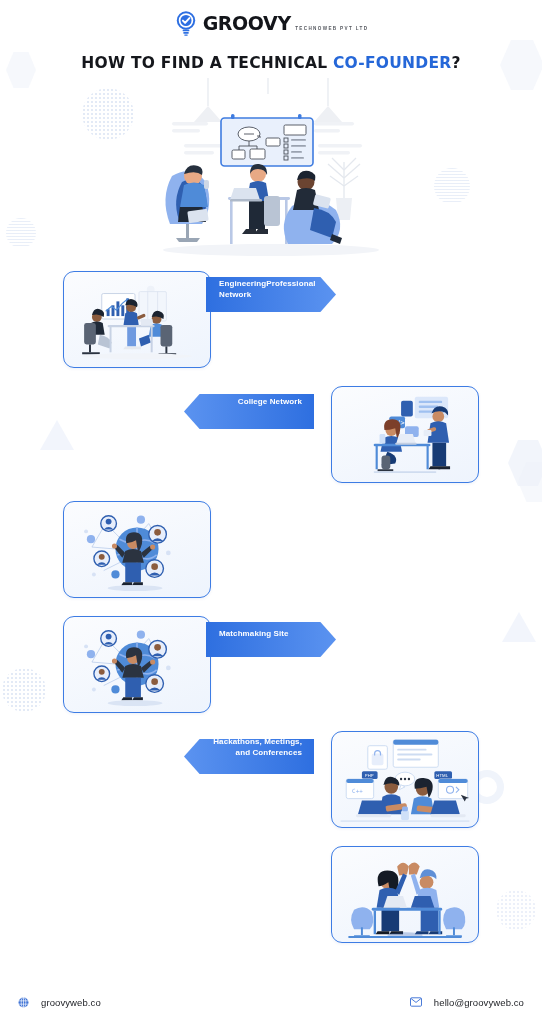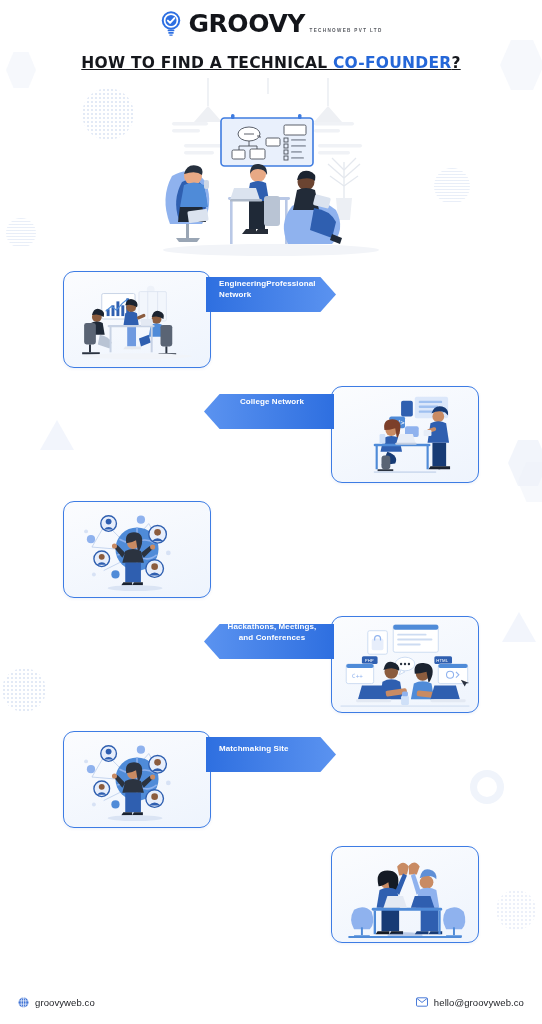--- a/index.html
+++ b/index.html
@@ -60,41 +60,40 @@
     text-align: center;
   }
   .logo {
     display: inline-flex;
     align-items: center;
     gap: 5px;
   }
   .logo-mark { display: block; }
   .logo-text-wrap { text-align: left; line-height: 1; }
   .logo-name {
-    font-size: 25px;
+    font-size: 19px;
     font-weight: 800;
     letter-spacing: -.4px;
     color: #13151a;
     font-family: "DejaVu Sans", sans-serif;
   }
   .logo-sub {
     font-size: 4.6px;
     font-weight: 700;
     letter-spacing: 1.35px;
     color: #55585f;
     margin-top: 2px;
   }
   .page-title {
     margin-top: 14px;
     font-size: 15.5px;
     font-weight: 800;
     letter-spacing: .25px;
     color: #15171c;
     font-family: "DejaVu Sans", sans-serif;
-    text-decoration: underline;
   }
   .page-title .hl { color: #2567d8; }
 
   
   .hero {
     position: relative;
     z-index: 2;
     margin: 6px auto 0;
     width: 250px;
     height: 185px;
@@ -142,42 +141,42 @@
     left: 206px; top: 6px;
     background: linear-gradient(90deg, #2e6fe0 0%, #5b93f0 100%);
     clip-path: polygon(0 0, 88% 0, 100% 50%, 88% 100%, 0 100%);
     padding: 0 14px 10px 13px;
     text-align: left;
   }
 
   
   .row.rl .card   { right: 63px; }
   .row.rl .banner {
-    left: 204px; top: 8px;
+    left: 184px; top: 8px;
     background: linear-gradient(90deg, #5b93f0 0%, #2e6fe0 100%);
     clip-path: polygon(12% 0, 100% 0, 100% 100%, 12% 100%, 0 50%);
     padding: 0 12px 18px 18px;
-    text-align: center;
+    text-align: right;
   }
 
   
   footer {
     position: absolute;
     left: 0; right: 0; bottom: 0;
     height: 44px;
     z-index: 2;
     display: flex;
     align-items: center;
     justify-content: space-between;
     padding: 0 18px;
   }
   .foot-item {
     display: flex;
     align-items: center;
-    gap: 6px;
+    gap: 12px;
     font-size: 9.5px;
     color: #1b1d22;
     letter-spacing: .1px;
   }
   .foot-item svg { display: block; flex: none; }
 </style>
 </head>
 <body>
 
 <div class="bg-layer">
@@ -447,80 +446,20 @@
         <path d="M62 50 q8 -4 16 0 l3 12 h-22z" fill="#2b3340"></path>
         <path d="M62 52 l-8 -8 -3 3 8 10z" fill="#2b3340"></path>
         <path d="M78 52 l9 -7 3 3 -9 9z" fill="#2b3340"></path>
         <circle cx="51" cy="45" r="2.6" fill="#c98b63"></circle>
           <circle cx="90" cy="46" r="2.6" fill="#c98b63"></circle>
         <rect x="62" y="62" width="16" height="20" fill="#2f5fb0"></rect>
         <path d="M60 82 h9 v3 h-11z" fill="#1b2330"></path>
           <path d="M71 82 h9 v3 h-11z" fill="#1b2330"></path>
         <ellipse cx="72" cy="88" rx="28" ry="3" fill="#dae4f4"></ellipse>
       </svg>
-    </div>
-  </div>
-
-  <div class="row rl">
-    <div class="card">
-      <svg viewBox="0 0 148 97" aria-hidden="true">
-        <rect x="62" y="8" width="46" height="28" rx="2" fill="#fff" stroke="#cddcf2" stroke-width="1"></rect>
-        <rect x="62" y="8" width="46" height="5" rx="2" fill="#4f8bd8"></rect>
-        <g fill="#cddcf2">
-            <rect x="66" y="17" width="30" height="2" rx="1"></rect>
-            <rect x="66" y="22" width="36" height="2" rx="1"></rect>
-            <rect x="66" y="27" width="24" height="2" rx="1"></rect>
-          </g>
-        <rect x="36" y="14" width="20" height="24" rx="2" fill="#fff" stroke="#cddcf2" stroke-width="1"></rect>
-        <rect x="40" y="22" width="12" height="12" rx="2" fill="#e7eefb"></rect>
-        <path d="M43 24 v-2 a3 3 0 0 1 6 0 v2" fill="none" stroke="#8fb2ee" stroke-width="1.2"></path>
-        <rect x="30" y="40" width="16" height="8" rx="1.6" fill="#2f5fb0"></rect>
-        <text x="33" y="46.4" font-family="Liberation Sans, sans-serif" font-size="4.4" fill="#fff">PHP</text>
-        <rect x="104" y="40" width="18" height="8" rx="1.6" fill="#2f5fb0"></rect>
-        <text x="106" y="46.4" font-family="Liberation Sans, sans-serif" font-size="4.4" fill="#fff">HTML</text>
-        <rect x="14" y="48" width="28" height="20" rx="2" fill="#fff" stroke="#cddcf2" stroke-width="1"></rect>
-        <rect x="14" y="48" width="28" height="4" rx="2" fill="#4f8bd8"></rect>
-        <text x="20" y="62" font-family="DejaVu Sans Mono, monospace" font-size="6" fill="#8fb2ee">C++</text>
-        <rect x="108" y="48" width="30" height="20" rx="2" fill="#fff" stroke="#cddcf2" stroke-width="1"></rect>
-        <rect x="108" y="48" width="30" height="4" rx="2" fill="#4f8bd8"></rect>
-        <g fill="none" stroke="#8fb2ee" stroke-width="1.1">
-          <circle cx="120" cy="59" r="3.6"></circle>
-            <path d="M126 56 l3 3 -3 3"></path>
-        </g>
-        <path d="M131 64 l4 7 1.5 -3 3 -.5z" fill="#2b3340"></path>
-
-        <ellipse cx="74" cy="48" rx="10" ry="7" fill="#fff" stroke="#cddcf2" stroke-width="1"></ellipse>
-        <path d="M70 54 l-2 5 6 -3z" fill="#fff" stroke="#cddcf2" stroke-width="1"></path>
-        <g fill="#2b3340">
-            <circle cx="70" cy="48" r="1.2"></circle>
-            <circle cx="74" cy="48" r="1.2"></circle>
-            <circle cx="78" cy="48" r="1.2"></circle>
-          </g>
-
-        <circle cx="60" cy="56" r="7" fill="#8b5c3e"></circle>
-        <path d="M52 54 q2 -10 9 -8 q8 2 7 9 q-6 -5 -16 -1z" fill="#1b2330"></path>
-        <path d="M51 66 q9 -5 18 0 l3 18 h-24z" fill="#2f5fb0"></path>
-        <rect x="54" y="74" width="22" height="6" rx="2" fill="#c98b63" transform="rotate(-8 65 77)"></rect>
-
-        <circle cx="92" cy="58" r="7" fill="#8b5c3e"></circle>
-        <path d="M84 58 q-2 -12 9 -11 q11 1 9 12 q-2 7 -4 8 l-2 -11 q-7 2 -12 2z" fill="#1b2330"></path>
-        <path d="M83 68 q9 -5 18 0 l3 16 h-24z" fill="#4f8bd8"></path>
-        <rect x="86" y="76" width="22" height="6" rx="2" fill="#c98b63" transform="rotate(6 97 79)"></rect>
-
-        <path d="M30 70 h22 l4 14 h-30z" fill="#2f5fb0"></path>
-        <rect x="24" y="84" width="36" height="3" rx="1.4" fill="#e3e9f3"></rect>
-        <path d="M104 70 h22 l4 14 h-30z" fill="#2f5fb0"></path>
-        <rect x="100" y="84" width="36" height="3" rx="1.4" fill="#e3e9f3"></rect>
-        <rect x="70" y="80" width="8" height="10" rx="2" fill="#cfe0f8"></rect>
-        <rect x="71" y="76" width="6" height="5" rx="1.6" fill="#8fb2ee"></rect>
-        <rect x="8" y="90" width="132" height="1.8" rx=".9" fill="#dce6f5"></rect>
-      </svg>
-    </div>
-    <div class="banner">
-      <span>Hackathons, Meetings, and Conferences</span>
     </div>
   </div>
 
   <div class="row lr">
     <div class="card">
       <svg viewBox="0 0 148 97" aria-hidden="true">
         <g stroke="#b9ccea" stroke-width=".8" fill="none">
           <path d="M42 22 L60 40 M86 22 L72 38 M28 46 L52 48 M40 70 L60 60 M96 68 L82 58 M42 22 L28 46 M86 22 L96 40"></path>
         </g>
         <circle cx="74" cy="48" r="22" fill="#4f8bd8"></circle>
@@ -557,20 +496,80 @@
       </svg>
     </div>
     <div class="banner">
       <span>Matchmaking Site</span>
     </div>
   </div>
 
   <div class="row rl">
     <div class="card">
       <svg viewBox="0 0 148 97" aria-hidden="true">
+        <rect x="62" y="8" width="46" height="28" rx="2" fill="#fff" stroke="#cddcf2" stroke-width="1"></rect>
+        <rect x="62" y="8" width="46" height="5" rx="2" fill="#4f8bd8"></rect>
+        <g fill="#cddcf2">
+            <rect x="66" y="17" width="30" height="2" rx="1"></rect>
+            <rect x="66" y="22" width="36" height="2" rx="1"></rect>
+            <rect x="66" y="27" width="24" height="2" rx="1"></rect>
+          </g>
+        <rect x="36" y="14" width="20" height="24" rx="2" fill="#fff" stroke="#cddcf2" stroke-width="1"></rect>
+        <rect x="40" y="22" width="12" height="12" rx="2" fill="#e7eefb"></rect>
+        <path d="M43 24 v-2 a3 3 0 0 1 6 0 v2" fill="none" stroke="#8fb2ee" stroke-width="1.2"></path>
+        <rect x="30" y="40" width="16" height="8" rx="1.6" fill="#2f5fb0"></rect>
+        <text x="33" y="46.4" font-family="Liberation Sans, sans-serif" font-size="4.4" fill="#fff">PHP</text>
+        <rect x="104" y="40" width="18" height="8" rx="1.6" fill="#2f5fb0"></rect>
+        <text x="106" y="46.4" font-family="Liberation Sans, sans-serif" font-size="4.4" fill="#fff">HTML</text>
+        <rect x="14" y="48" width="28" height="20" rx="2" fill="#fff" stroke="#cddcf2" stroke-width="1"></rect>
+        <rect x="14" y="48" width="28" height="4" rx="2" fill="#4f8bd8"></rect>
+        <text x="20" y="62" font-family="DejaVu Sans Mono, monospace" font-size="6" fill="#8fb2ee">C++</text>
+        <rect x="108" y="48" width="30" height="20" rx="2" fill="#fff" stroke="#cddcf2" stroke-width="1"></rect>
+        <rect x="108" y="48" width="30" height="4" rx="2" fill="#4f8bd8"></rect>
+        <g fill="none" stroke="#8fb2ee" stroke-width="1.1">
+          <circle cx="120" cy="59" r="3.6"></circle>
+            <path d="M126 56 l3 3 -3 3"></path>
+        </g>
+        <path d="M131 64 l4 7 1.5 -3 3 -.5z" fill="#2b3340"></path>
+
+        <ellipse cx="74" cy="48" rx="10" ry="7" fill="#fff" stroke="#cddcf2" stroke-width="1"></ellipse>
+        <path d="M70 54 l-2 5 6 -3z" fill="#fff" stroke="#cddcf2" stroke-width="1"></path>
+        <g fill="#2b3340">
+            <circle cx="70" cy="48" r="1.2"></circle>
+            <circle cx="74" cy="48" r="1.2"></circle>
+            <circle cx="78" cy="48" r="1.2"></circle>
+          </g>
+
+        <circle cx="60" cy="56" r="7" fill="#8b5c3e"></circle>
+        <path d="M52 54 q2 -10 9 -8 q8 2 7 9 q-6 -5 -16 -1z" fill="#1b2330"></path>
+        <path d="M51 66 q9 -5 18 0 l3 18 h-24z" fill="#2f5fb0"></path>
+        <rect x="54" y="74" width="22" height="6" rx="2" fill="#c98b63" transform="rotate(-8 65 77)"></rect>
+
+        <circle cx="92" cy="58" r="7" fill="#8b5c3e"></circle>
+        <path d="M84 58 q-2 -12 9 -11 q11 1 9 12 q-2 7 -4 8 l-2 -11 q-7 2 -12 2z" fill="#1b2330"></path>
+        <path d="M83 68 q9 -5 18 0 l3 16 h-24z" fill="#4f8bd8"></path>
+        <rect x="86" y="76" width="22" height="6" rx="2" fill="#c98b63" transform="rotate(6 97 79)"></rect>
+
+        <path d="M30 70 h22 l4 14 h-30z" fill="#2f5fb0"></path>
+        <rect x="24" y="84" width="36" height="3" rx="1.4" fill="#e3e9f3"></rect>
+        <path d="M104 70 h22 l4 14 h-30z" fill="#2f5fb0"></path>
+        <rect x="100" y="84" width="36" height="3" rx="1.4" fill="#e3e9f3"></rect>
+        <rect x="70" y="80" width="8" height="10" rx="2" fill="#cfe0f8"></rect>
+        <rect x="71" y="76" width="6" height="5" rx="1.6" fill="#8fb2ee"></rect>
+        <rect x="8" y="90" width="132" height="1.8" rx=".9" fill="#dce6f5"></rect>
+      </svg>
+    </div>
+    <div class="banner">
+      <span>Hackathons, Meetings, and Conferences</span>
+    </div>
+  </div>
+
+  <div class="row rl">
+    <div class="card">
+      <svg viewBox="0 0 148 97" aria-hidden="true">
 
         <path d="M66 20 q6 -8 12 0 l-2 8 -8 1z" fill="#c98b63"></path>
         <path d="M78 19 q6 -7 11 1 l-3 8 -8 0z" fill="#c98b63"></path>
 
         <circle cx="56" cy="36" r="7" fill="#c98b63"></circle>
         <path d="M47 40 q-4 -16 9 -16 q13 0 11 14 q-1 14 -6 22 l-4 -24 q-6 4 -10 4z" fill="#141a24"></path>
         <path d="M48 44 q9 -5 18 0 l3 18 h-24z" fill="#2f5fb0"></path>
         <path d="M64 45 l8 -18 4 2 -8 20z" fill="#2f5fb0"></path>
         <rect x="50" y="62" width="18" height="24" fill="#173b75"></rect>
         <path d="M46 86 h12 v3 h-14z" fill="#141a24"></path>

